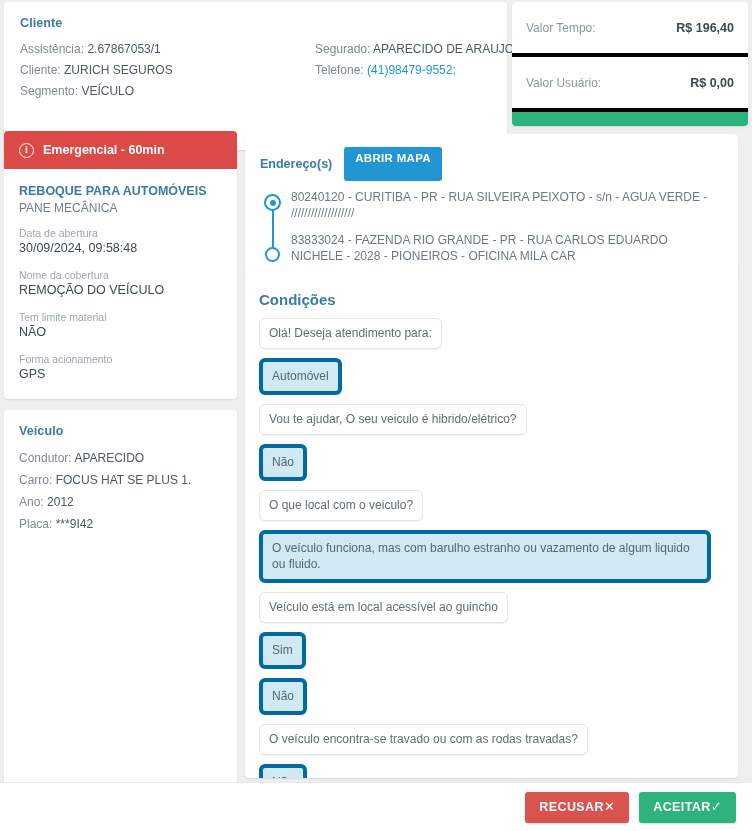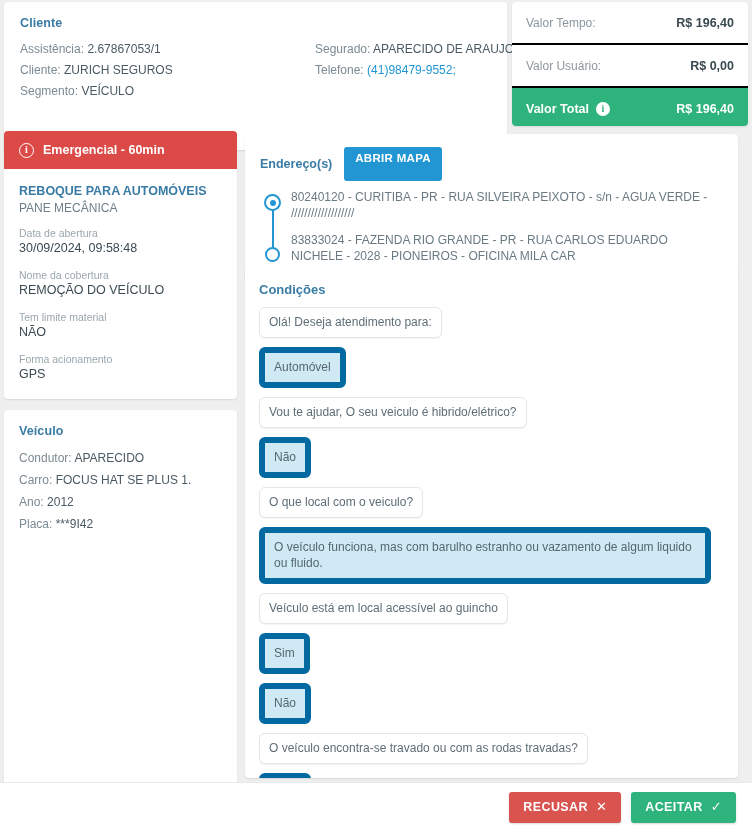--- a/index.html
+++ b/index.html
@@ -49,26 +49,26 @@
   .client-row .tel { color: #2196d3; }
 
   
   .values-card {
     position: absolute;
     left: 512px; top: 2px;
     width: 236px; height: 124px;
     overflow: hidden;
   }
   .value-row {
-    height: 43px;
+    height: 55px;
     display: flex;
     align-items: center;
     justify-content: space-between;
     padding: 0 14px;
-    border-bottom: 2px solid #000000;
+    border-bottom: 4px solid #000000;
   }
   .value-row .lbl { font-size: 12px; color: #8b979d; }
   .value-row .amt { font-size: 12.5px; color: #394950; font-weight: bold; }
   .value-row.total {
     background: #2eb37c;
     border-bottom: none;
     height: 42px;
   }
   .value-row.total .lbl { color: #ffffff; font-weight: bold; font-size: 12.5px; display: flex; align-items: center; gap: 7px; }
   .value-row.total .amt { color: #ffffff; }
@@ -249,42 +249,43 @@
     width: 493px;
     height: 508px;
     background: #fff;
     border-radius: 4px;
     box-shadow: 0 1px 2px rgba(0,0,0,0.10);
     padding: 12px 14px 10px 14px;
     overflow: hidden;
   }
   .chat-title {
     color: #3a7ca5;
-    font-size: 13px;
+    font-size: 15px;
     font-weight: bold;
     margin-bottom: 10px;
+    margin-top: 9px;
   }
   .bubbles { display: flex; flex-direction: column; align-items: flex-start; }
   .bubble {
     font-size: 12px;
     line-height: 16px;
     border-radius: 6px;
     padding: 6px 9px 7px 9px;
     margin-bottom: 9px;
     max-width: 452px;
   }
   .bubble.q {
     background: #ffffff;
     border: 1px solid #e2e6e8;
     color: #5e6e77;
     box-shadow: 0 1px 1px rgba(0,0,0,0.05);
   }
   .bubble.a {
     background: #cfeaf4;
-    border: 6px solid #0369a1;
+    border: 4px solid #0369a1;
     color: #55676f;
   }
   .bubble.wide { width: 452px; }
 
   
   .footer {
     position: absolute;
     left: 0; bottom: 0;
     width: 752px; height: 49px;
     background: #ffffff;
@@ -300,21 +301,21 @@
     border-radius: 3px;
     color: #fff;
     font-family: inherit;
     font-size: 12.5px;
     font-weight: bold;
     letter-spacing: .4px;
     padding: 8px 14px 9px 14px;
     cursor: pointer;
     display: inline-flex;
     align-items: center;
-    gap: 8px;
+    gap: 0;
     box-shadow: 0 1px 2px rgba(0,0,0,0.15);
   }
   .act-btn.refuse { background: #d9534f; }
   .act-btn.accept { background: #2eb37c; }
   .glyph { font-size: 13px; font-weight: normal; line-height: 1; }
 </style>
 </head>
 <body>
 
 <div class="app">

